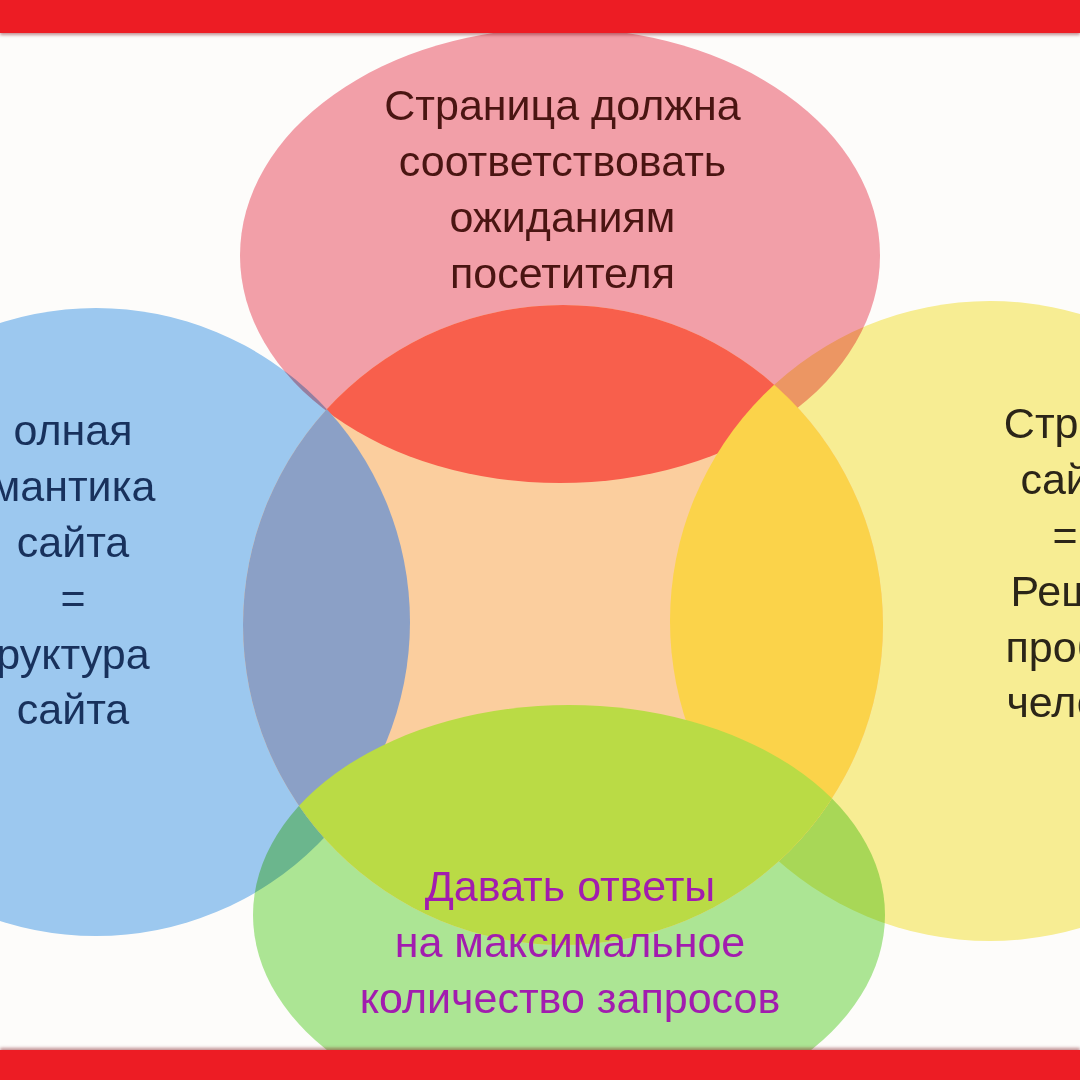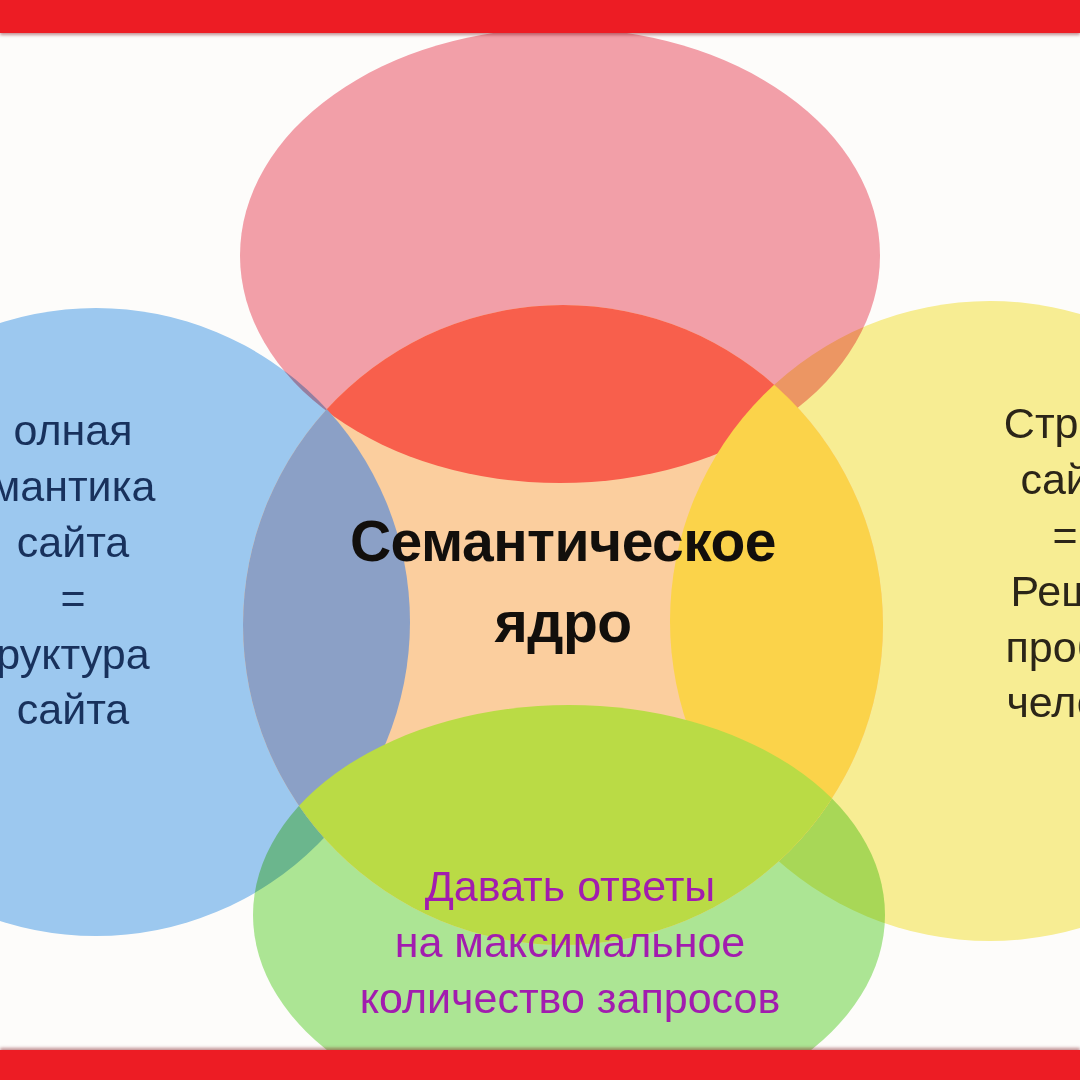--- a/index.html
+++ b/index.html
@@ -193,39 +193,41 @@
     <div class="lobe lobe-blue">
         <i></i>
       </div>
     <div class="lobe lobe-gold">
         <i></i>
       </div>
     <div class="lobe lobe-green">
         <i></i>
       </div>
 
+    <div class="label label-top">Страница должна
+соответствовать
+ожиданиям
+посетителя</div>
 
     <div class="label label-left">олная
 мантика
 сайта
 =
 руктура
 сайта</div>
 
     <div class="label label-right">Стран
 сайт
 =
 Реше
 пробл
 челов</div>
 
     <div class="label label-bottom">Давать ответы
 на максимальное
 количество запросов</div>
 
-    <div class="label-center">Семантическое
-ядро</div>
 
   </div>
 
   <div class="bar bar-bottom"></div>
 
 </div>
 
 </body></html>

